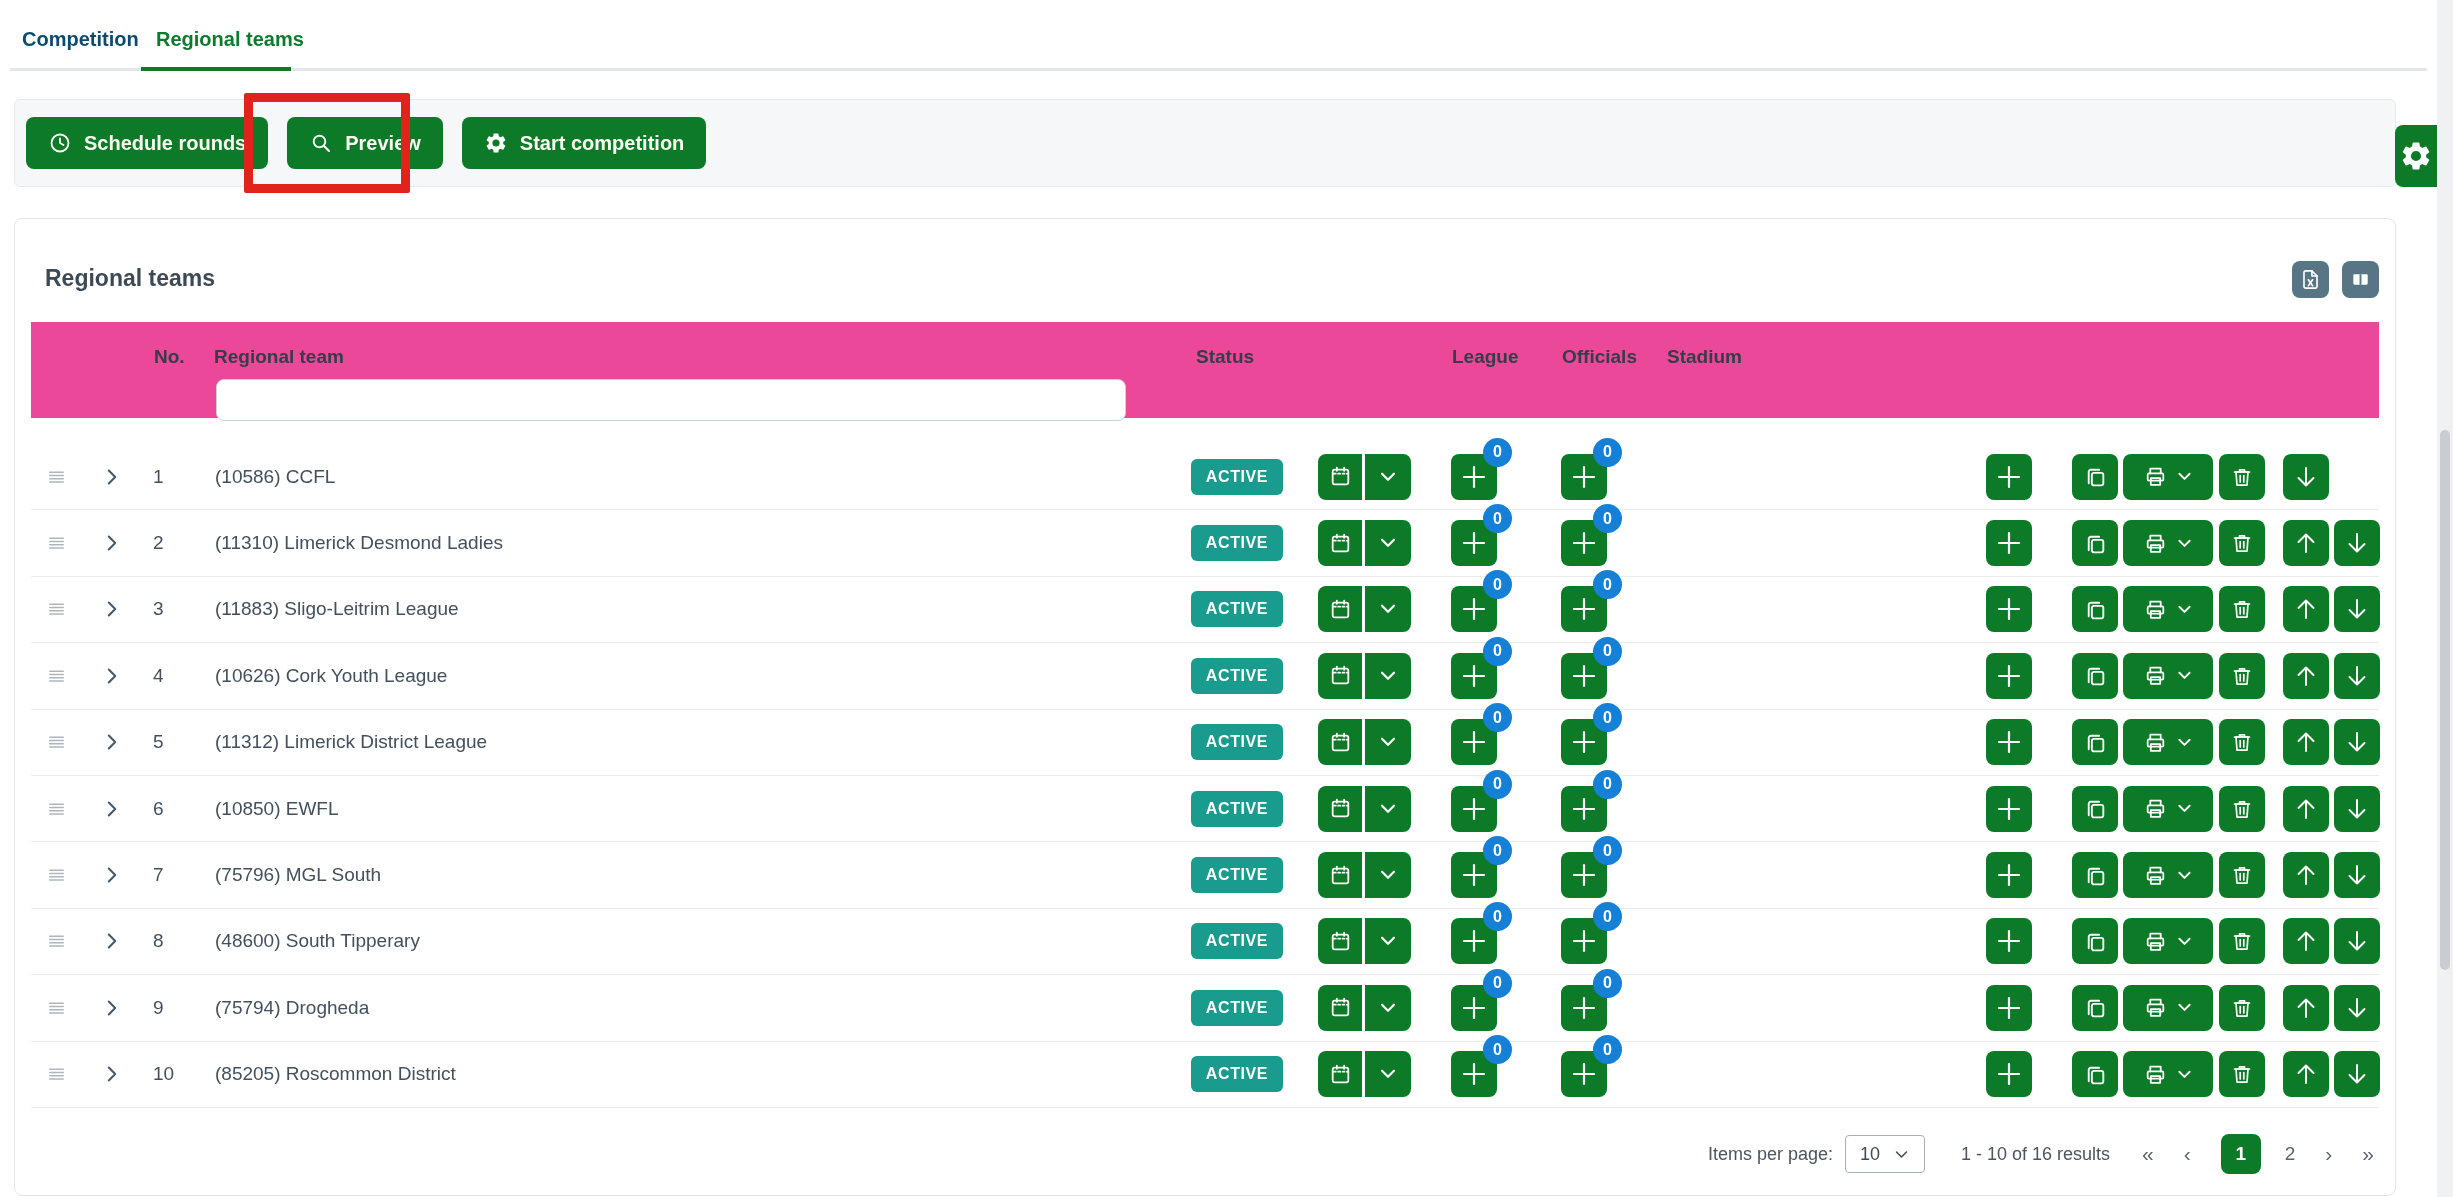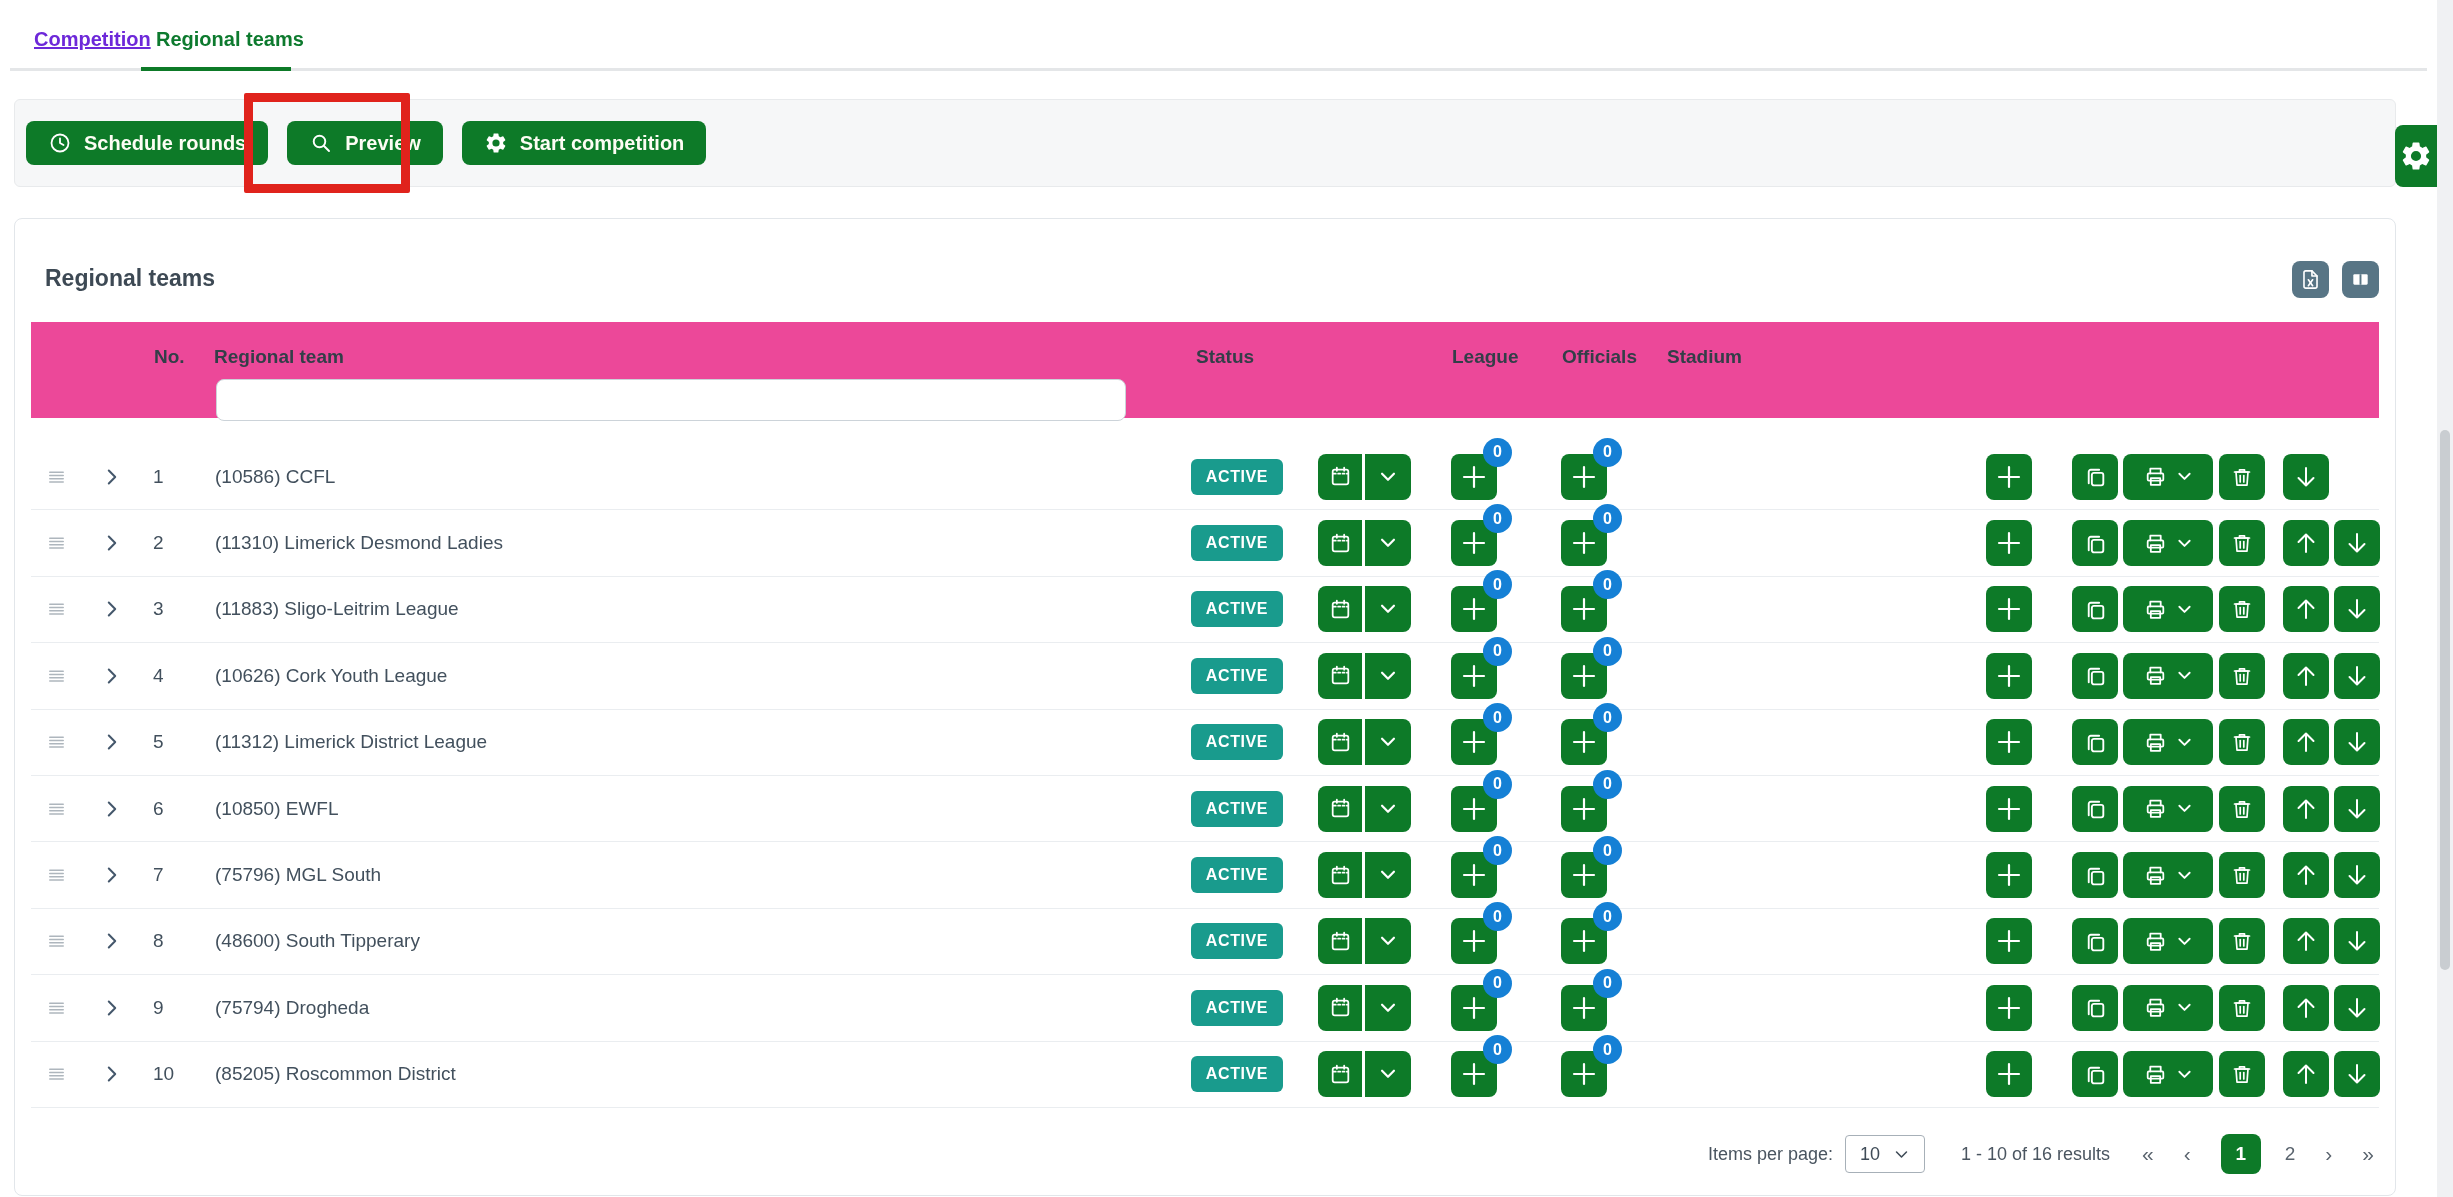--- a/index.html
+++ b/index.html
@@ -4,31 +4,31 @@
 <style>
   * { margin:0; padding:0; box-sizing:border-box; }
   html,body { background:#fff; }
   .canvas {
     position:relative; width:2453px; height:1197px; overflow:hidden;
     background:#fff; font-family:"Liberation Sans", sans-serif; color:#42505d;
   }
   
   .tab-line { position:absolute; left:10px; top:68px; width:2417px; height:3px; background:#e4e6e8; }
   .tab { position:absolute; top:28px; font-size:20px; font-weight:bold; cursor:default; }
-  .tab-competition { left:34px; color:#6d28d9;text-decoration:underline; }
+  .tab-competition { left:22px; color:#0c4a6e; }
   .tab-regional { left:156px; color:#0d7a2e; }
   .tab-underline { position:absolute; left:141px; top:67px; width:150px; height:4px; background:#0d7a28; z-index:2; }
   
   .toolbar {
     position:absolute; left:14px; top:99px; width:2382px; height:88px;
     background:#f6f7f8; border:1px solid #e8eaec; border-radius:6px;
     display:flex; align-items:center; padding-left:11px; gap:19px;
   }
   .tbtn {
-    height:44px; background:#0d7a28; color:#fdfdf4; font-weight:bold; font-size:20px;
+    height:52px; background:#0d7a28; color:#fdfdf4; font-weight:bold; font-size:20px;
     border:none; border-radius:8px; display:inline-flex; align-items:center; gap:12px; padding:0 22px;
     font-family:"Liberation Sans", sans-serif;
   }
   .annotation {
     position:absolute; left:244px; top:93px; width:166px; height:100px;
     border:9px solid #e0231c; z-index:20; border-radius:2px;
   }
   .fab {
     position:absolute; left:2395px; top:125px; width:42px; height:62px;
     background:#0d7a28; border:none; border-radius:8px 0 0 8px;

